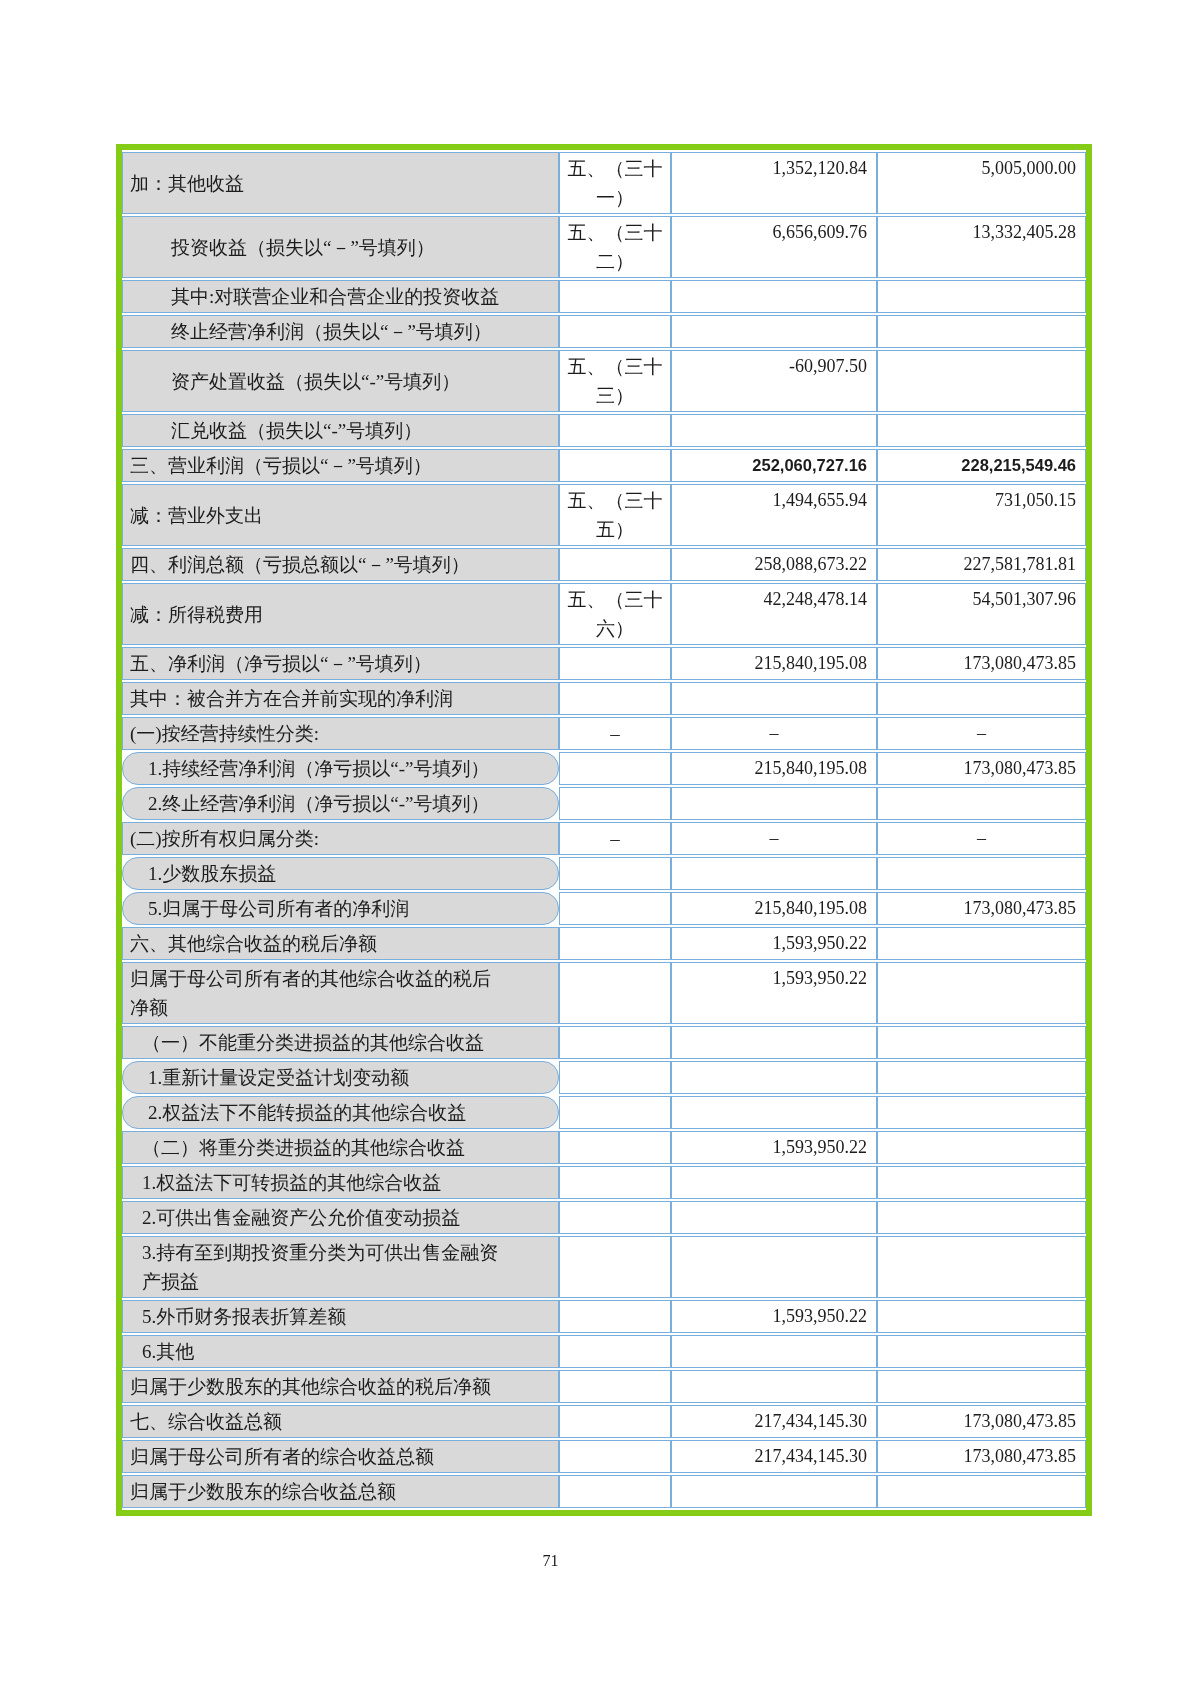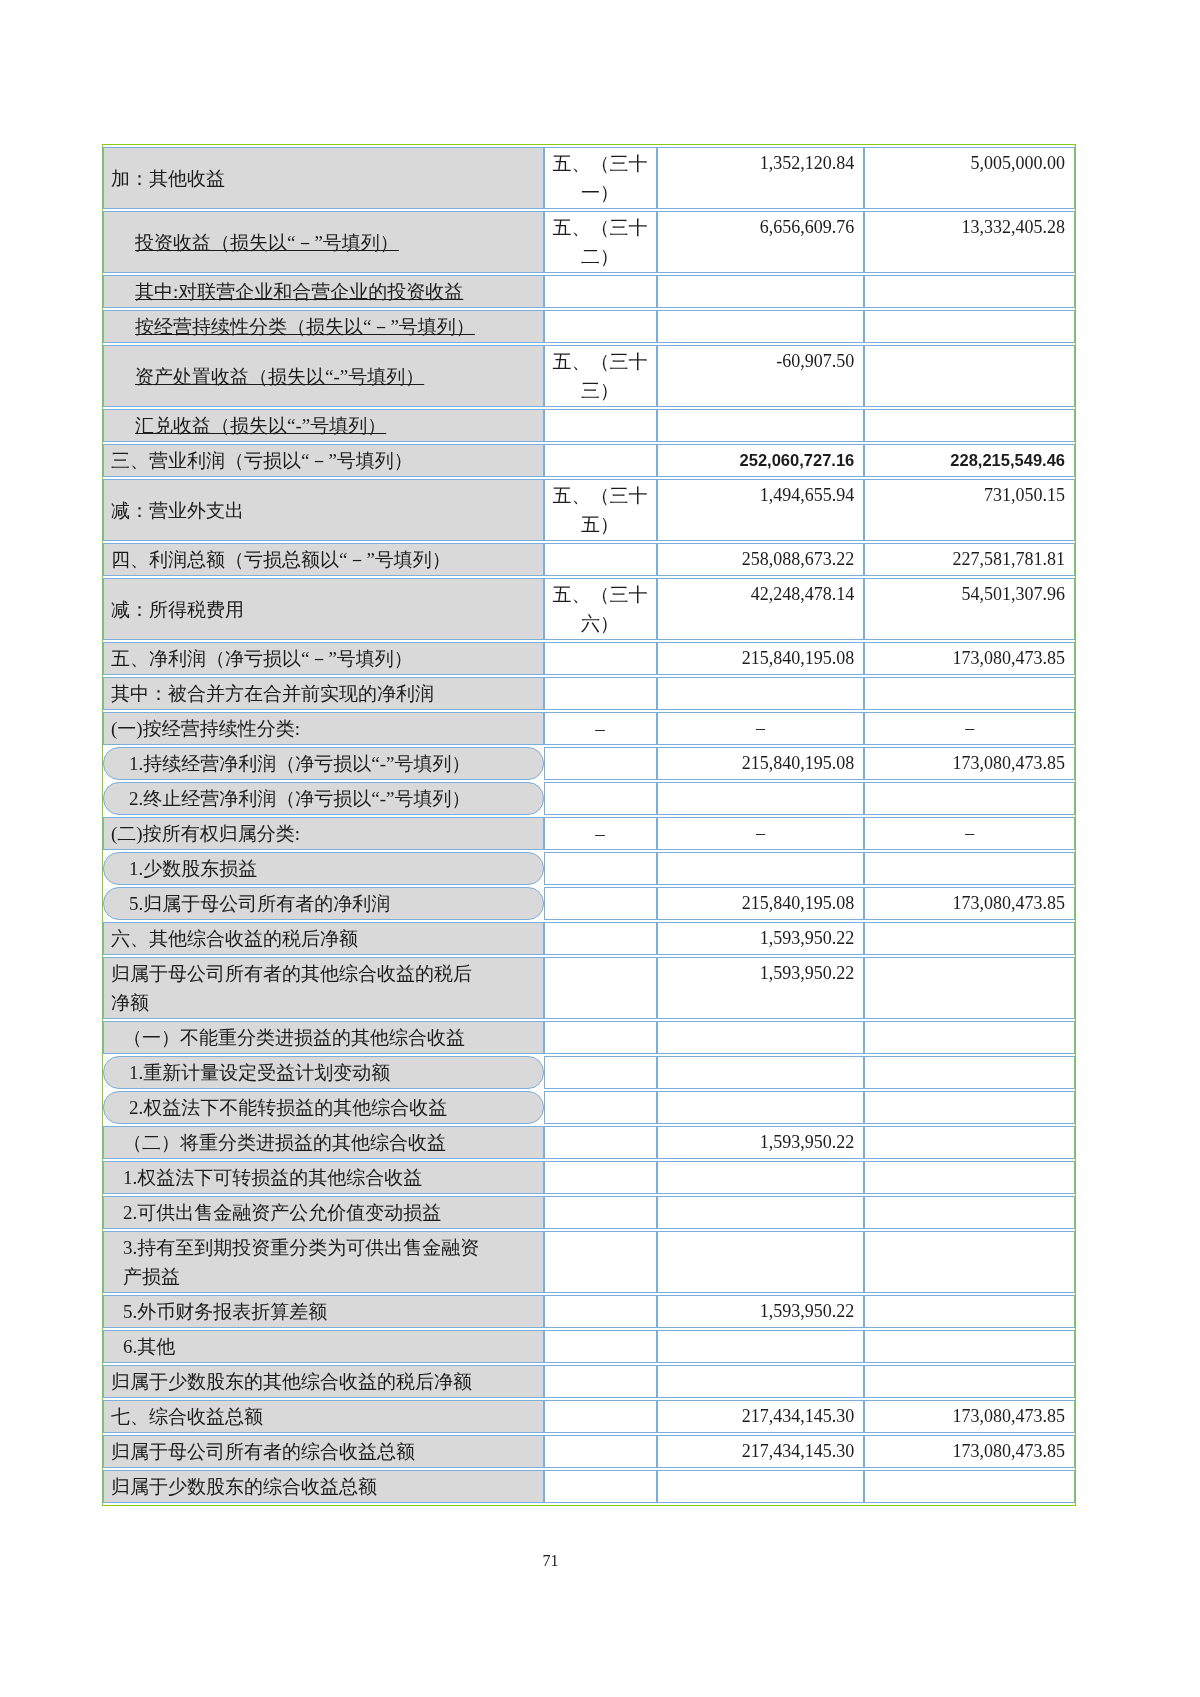--- a/index.html
+++ b/index.html
@@ -2,24 +2,24 @@
 <html><head>
 <meta charset="utf-8">
 <style>
   html,body{margin:0;padding:0;}
   body{
     width:1200px;height:1697px;background:#ffffff;position:relative;
     font-family:"Liberation Serif","DejaVu Serif",serif;color:#1c1c1c;
   }
   .page{position:absolute;inset:0;background:#ffffff;}
   table.fin{
-    position:absolute;left:102px;top:144px;width:974px;
+    position:absolute;left:116px;top:144px;width:974px;
     border-collapse:separate;border-spacing:0 2px;
     table-layout:fixed;
-    border:1px solid #84cc16;
+    border:6px solid #84cc16;
   }
   col.c1{width:437px}
   col.c2{width:112px}
   col.c3{width:206px}
   col.c4{width:209px}
   td{
     border:1px solid #79aedd;
     background:#ffffff;
     line-height:29px;
     padding:1px 4px;
@@ -48,21 +48,21 @@
   .bold{font-weight:normal;}
   td.num.emph{
     font-family:"Liberation Sans","DejaVu Sans",sans-serif;
     font-weight:bold;
     font-size:16.5px;
     letter-spacing:0;
   }
   .ind0{padding-left:7px;}
   .ind1{padding-left:19px;}
   .ind2{padding-left:25px;border-radius:16px;}
-  .ind3{padding-left:31px;text-decoration:underline;}
+  .ind3{padding-left:48px;}
   .pagenum{
     position:absolute;left:112px;top:1552px;width:877px;
     text-align:center;font-size:16px;color:#1c1c1c;
     font-family:"Liberation Serif","DejaVu Serif",serif;
   }
 </style>
 </head>
 <body>
 
 <div class="page">
@@ -88,21 +88,21 @@
           <td class="num">6,656,609.76</td>
           <td class="num">13,332,405.28</td>
         </tr>
         <tr>
           <td class="label ind3">其中:对联营企业和合营企业的投资收益</td>
           <td class="note"></td>
           <td class="num"></td>
           <td class="num"></td>
         </tr>
         <tr>
-          <td class="label ind3">按经营持续性分类（损失以“－”号填列）</td>
+          <td class="label ind3">终止经营净利润（损失以“－”号填列）</td>
           <td class="note"></td>
           <td class="num"></td>
           <td class="num"></td>
         </tr>
         <tr>
           <td class="label ind3">资产处置收益（损失以“-”号填列）</td>
           <td class="note">五、（三十
 三）</td>
           <td class="num">-60,907.50</td>
           <td class="num"></td>

